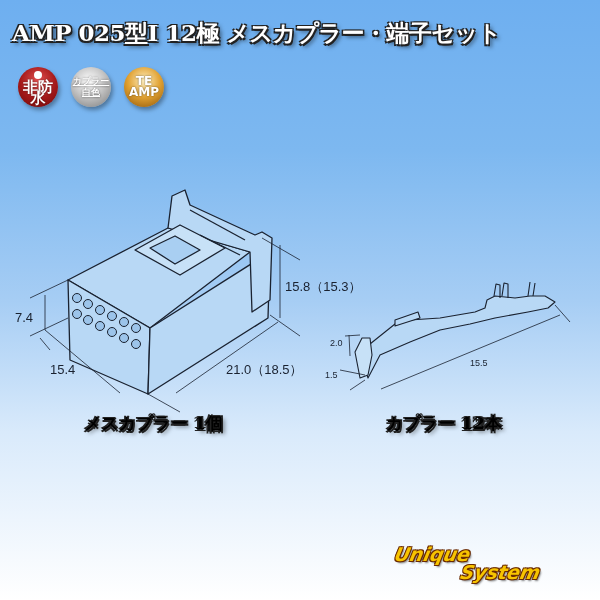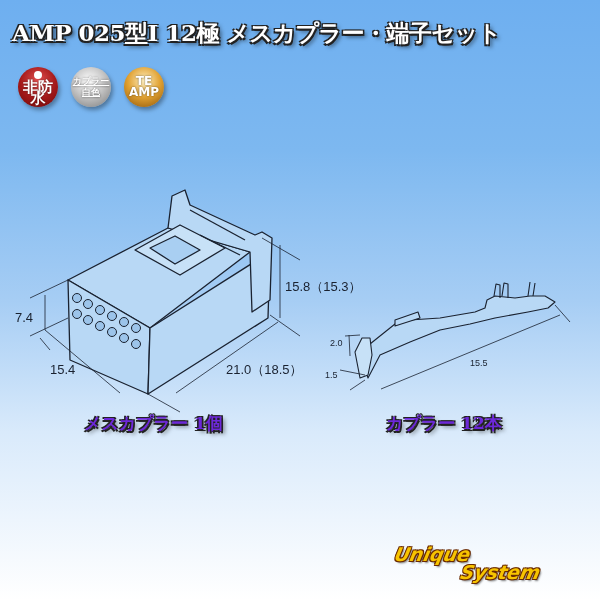--- a/index.html
+++ b/index.html
@@ -24,21 +24,21 @@
     }
     .badge.red { background: radial-gradient(circle at 50% 35%, #e45252 0%, #a31818 55%, #6b0a0a 100%); }
     .badge.silver { background: radial-gradient(circle at 45% 35%, #ffffff 0%, #c6c6c6 45%, #7a7a7a 100%); font-size: 9px; text-decoration: underline; }
     .badge.gold { background: radial-gradient(circle at 50% 35%, #fff0c0 0%, #e0a030 50%, #8a5208 100%); font-size: 12px; }
     .sun { width: 14px; height: 12px; position: relative; }
     .sun::before { content: ""; position: absolute; left: 3px; top: 1px; width: 8px; height: 8px; border-radius: 50%; background: #fff; }
     .drawing { position: absolute; left: 0; top: 0; }
     .dim { font-family: "Liberation Sans", sans-serif; fill: #1a2230; }
     .caption {
       position: absolute; top: 412px;
-      font-family: "DejaVu Serif", serif; font-weight: bold; font-size: 17px; color: #6d28d9;
+      font-family: "DejaVu Serif", serif; font-weight: bold; font-size: 17px; color: #000000;
       text-shadow: -1.5px -1.5px 0 #222, 1.5px -1.5px 0 #222, -1.5px 1.5px 0 #222, 1.5px 1.5px 0 #222, 3px 3px 4px rgba(0,0,0,0.55);
     }
     .logo {
       position: absolute; left: 393px; top: 545px;
       font-family: "DejaVu Sans", sans-serif; font-weight: bold; font-style: italic;
       font-size: 19px; line-height: 18px; color: #f7c400;
       text-shadow: -1px -1px 0 #6a2a00, 1px -1px 0 #6a2a00, -1px 1px 0 #6a2a00, 1px 1px 0 #6a2a00, 2px 2px 2px rgba(0,0,0,0.5);
       transform: skewX(-12deg);
     }
     .logo .l2 { display: block; margin-left: 70px; }

